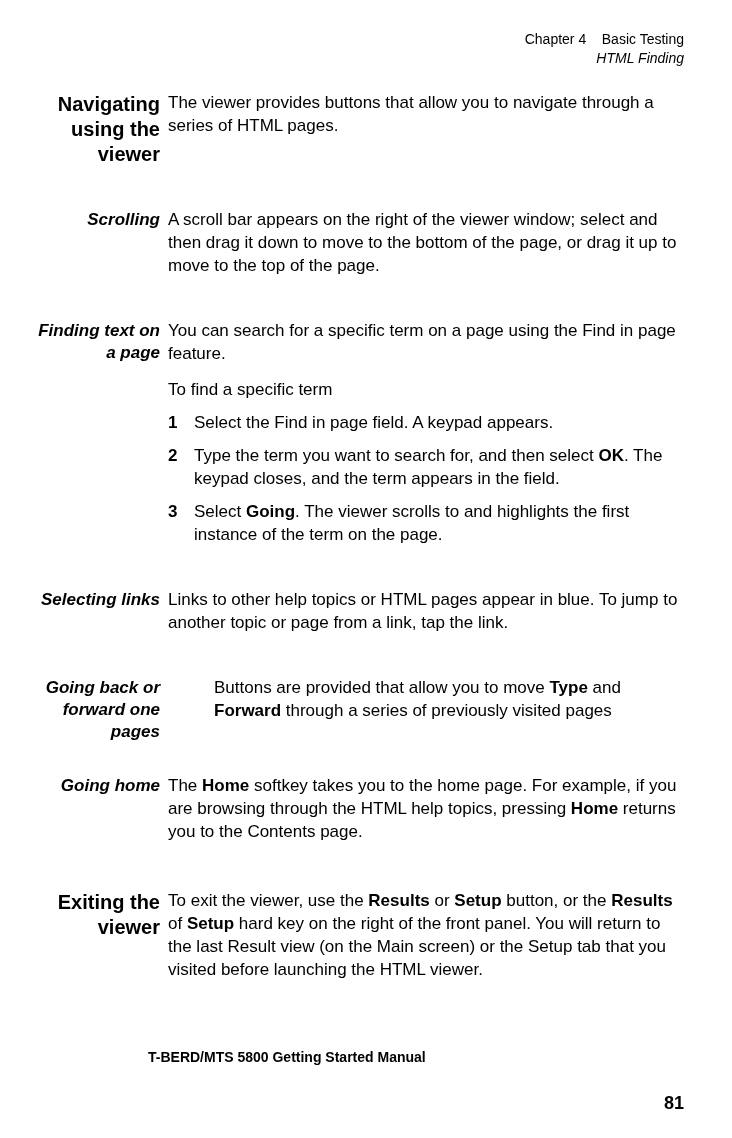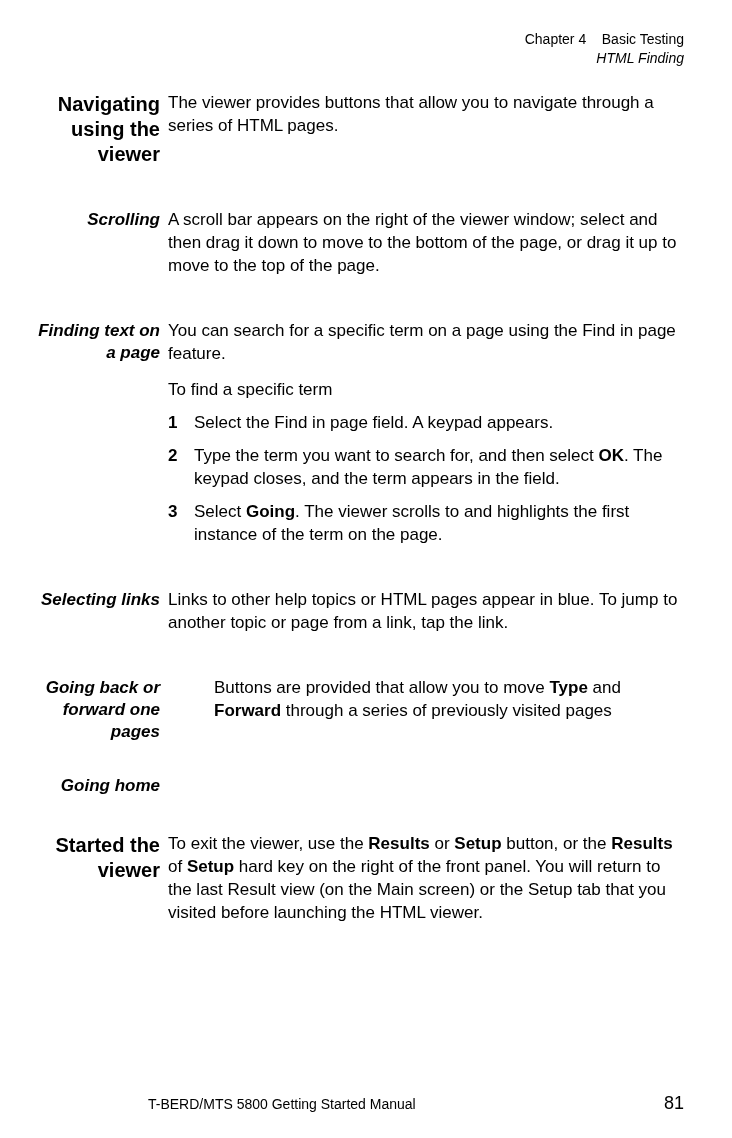--- a/index.html
+++ b/index.html
@@ -60,26 +60,26 @@
   }
   .body p { margin: 0 0 10px 0; }
   .body .subhead { font-weight: normal; margin-top: 14px; margin-bottom: 10px; }
   .body ol { padding-left: 0; margin: 0; list-style: none; counter-reset: step; }
   .body ol li { display: flex; margin-bottom: 10px; }
   .body ol li .num { font-weight: bold; width: 26px; flex:0 0 26px; }
   .body ol li .txt { flex:1; }
   .footer {
     display: flex;
     justify-content: space-between;
-    align-items: center;
+    align-items: flex-start;
     font-size: 14px;
-    font-weight: normal;
+    font-weight: bold;
     padding: 8px 0 24px 120px;
   }
-  .footer .pg { font-size: 18px; }
+  .footer .pg { font-size: 18px; margin-top: 44px; }
   b { font-weight: bold; margin-top: 33px; }
 </style>
 </head>
 <body>
 
 <div class="page">
   <div class="header">
     <div>
       <span>Chapter 4</span>
       <span>&nbsp;&nbsp;</span>
@@ -141,24 +141,29 @@
       <div class="side sub">Going back or forward one pages</div>
       <div class="body">
         <p>
           <span>Buttons are provided that allow you to move </span><b>Type</b><span> and </span><b>Forward</b><span> through a series of previously visited pages</span>
         </p>
       </div>
     </div>
 
     <div class="row" style="margin-bottom:36px;">
       <div class="side sub">Going home</div>
+      <div class="body">
+        <p>
+          <span>The </span><b>Home</b><span> softkey takes you to the home page. For example, if you are browsing through the HTML help topics, pressing </span><b>Home</b><span> returns you to the Contents page.</span>
+        </p>
+      </div>
     </div>
 
     <div class="row" style="margin-bottom:12px;">
-      <div class="side major">Started the viewer</div>
+      <div class="side major">Exiting the viewer</div>
       <div class="body">
         <p>
           <span>To exit the viewer, use the </span><b>Results</b><span> or </span><b>Setup</b><span> button, or the </span><b>Results</b><span> of </span><b>Setup</b><span> hard key on the right of the front panel. You will return to the last Result view (on the Main screen) or the Setup tab that you visited before launching the HTML viewer.</span>
         </p>
       </div>
     </div>
 
   </div>
 
   <div class="footer">

